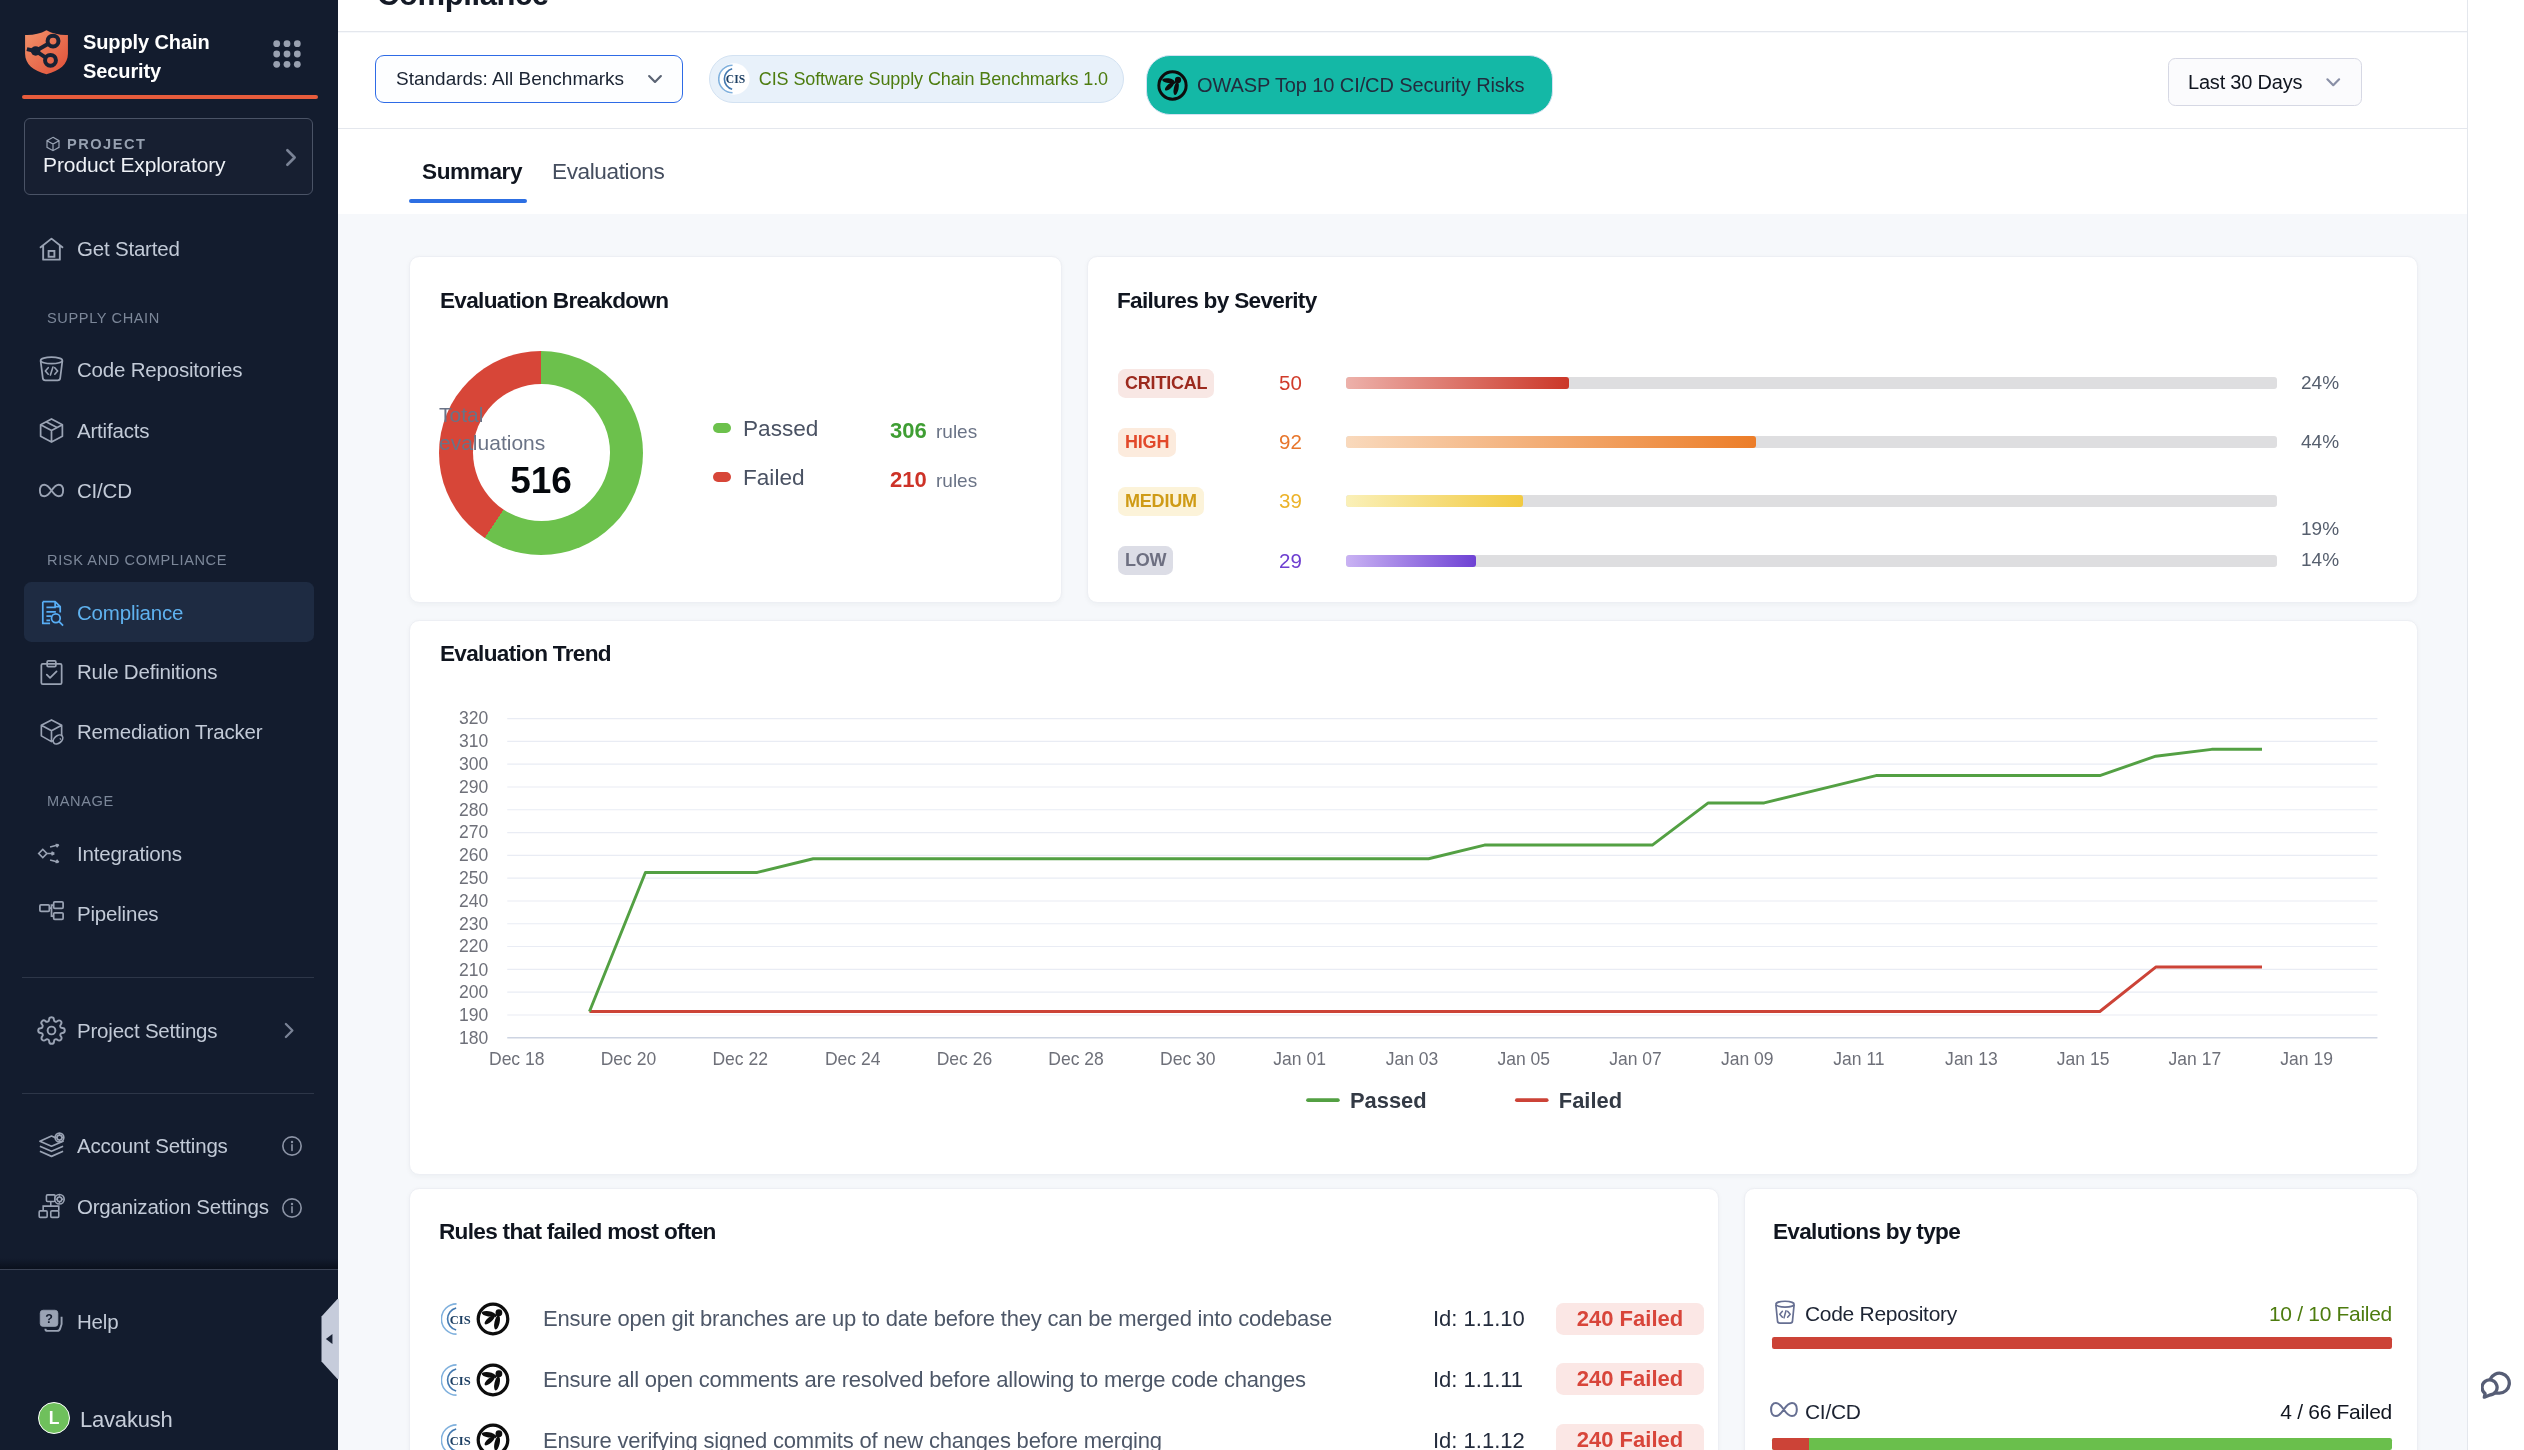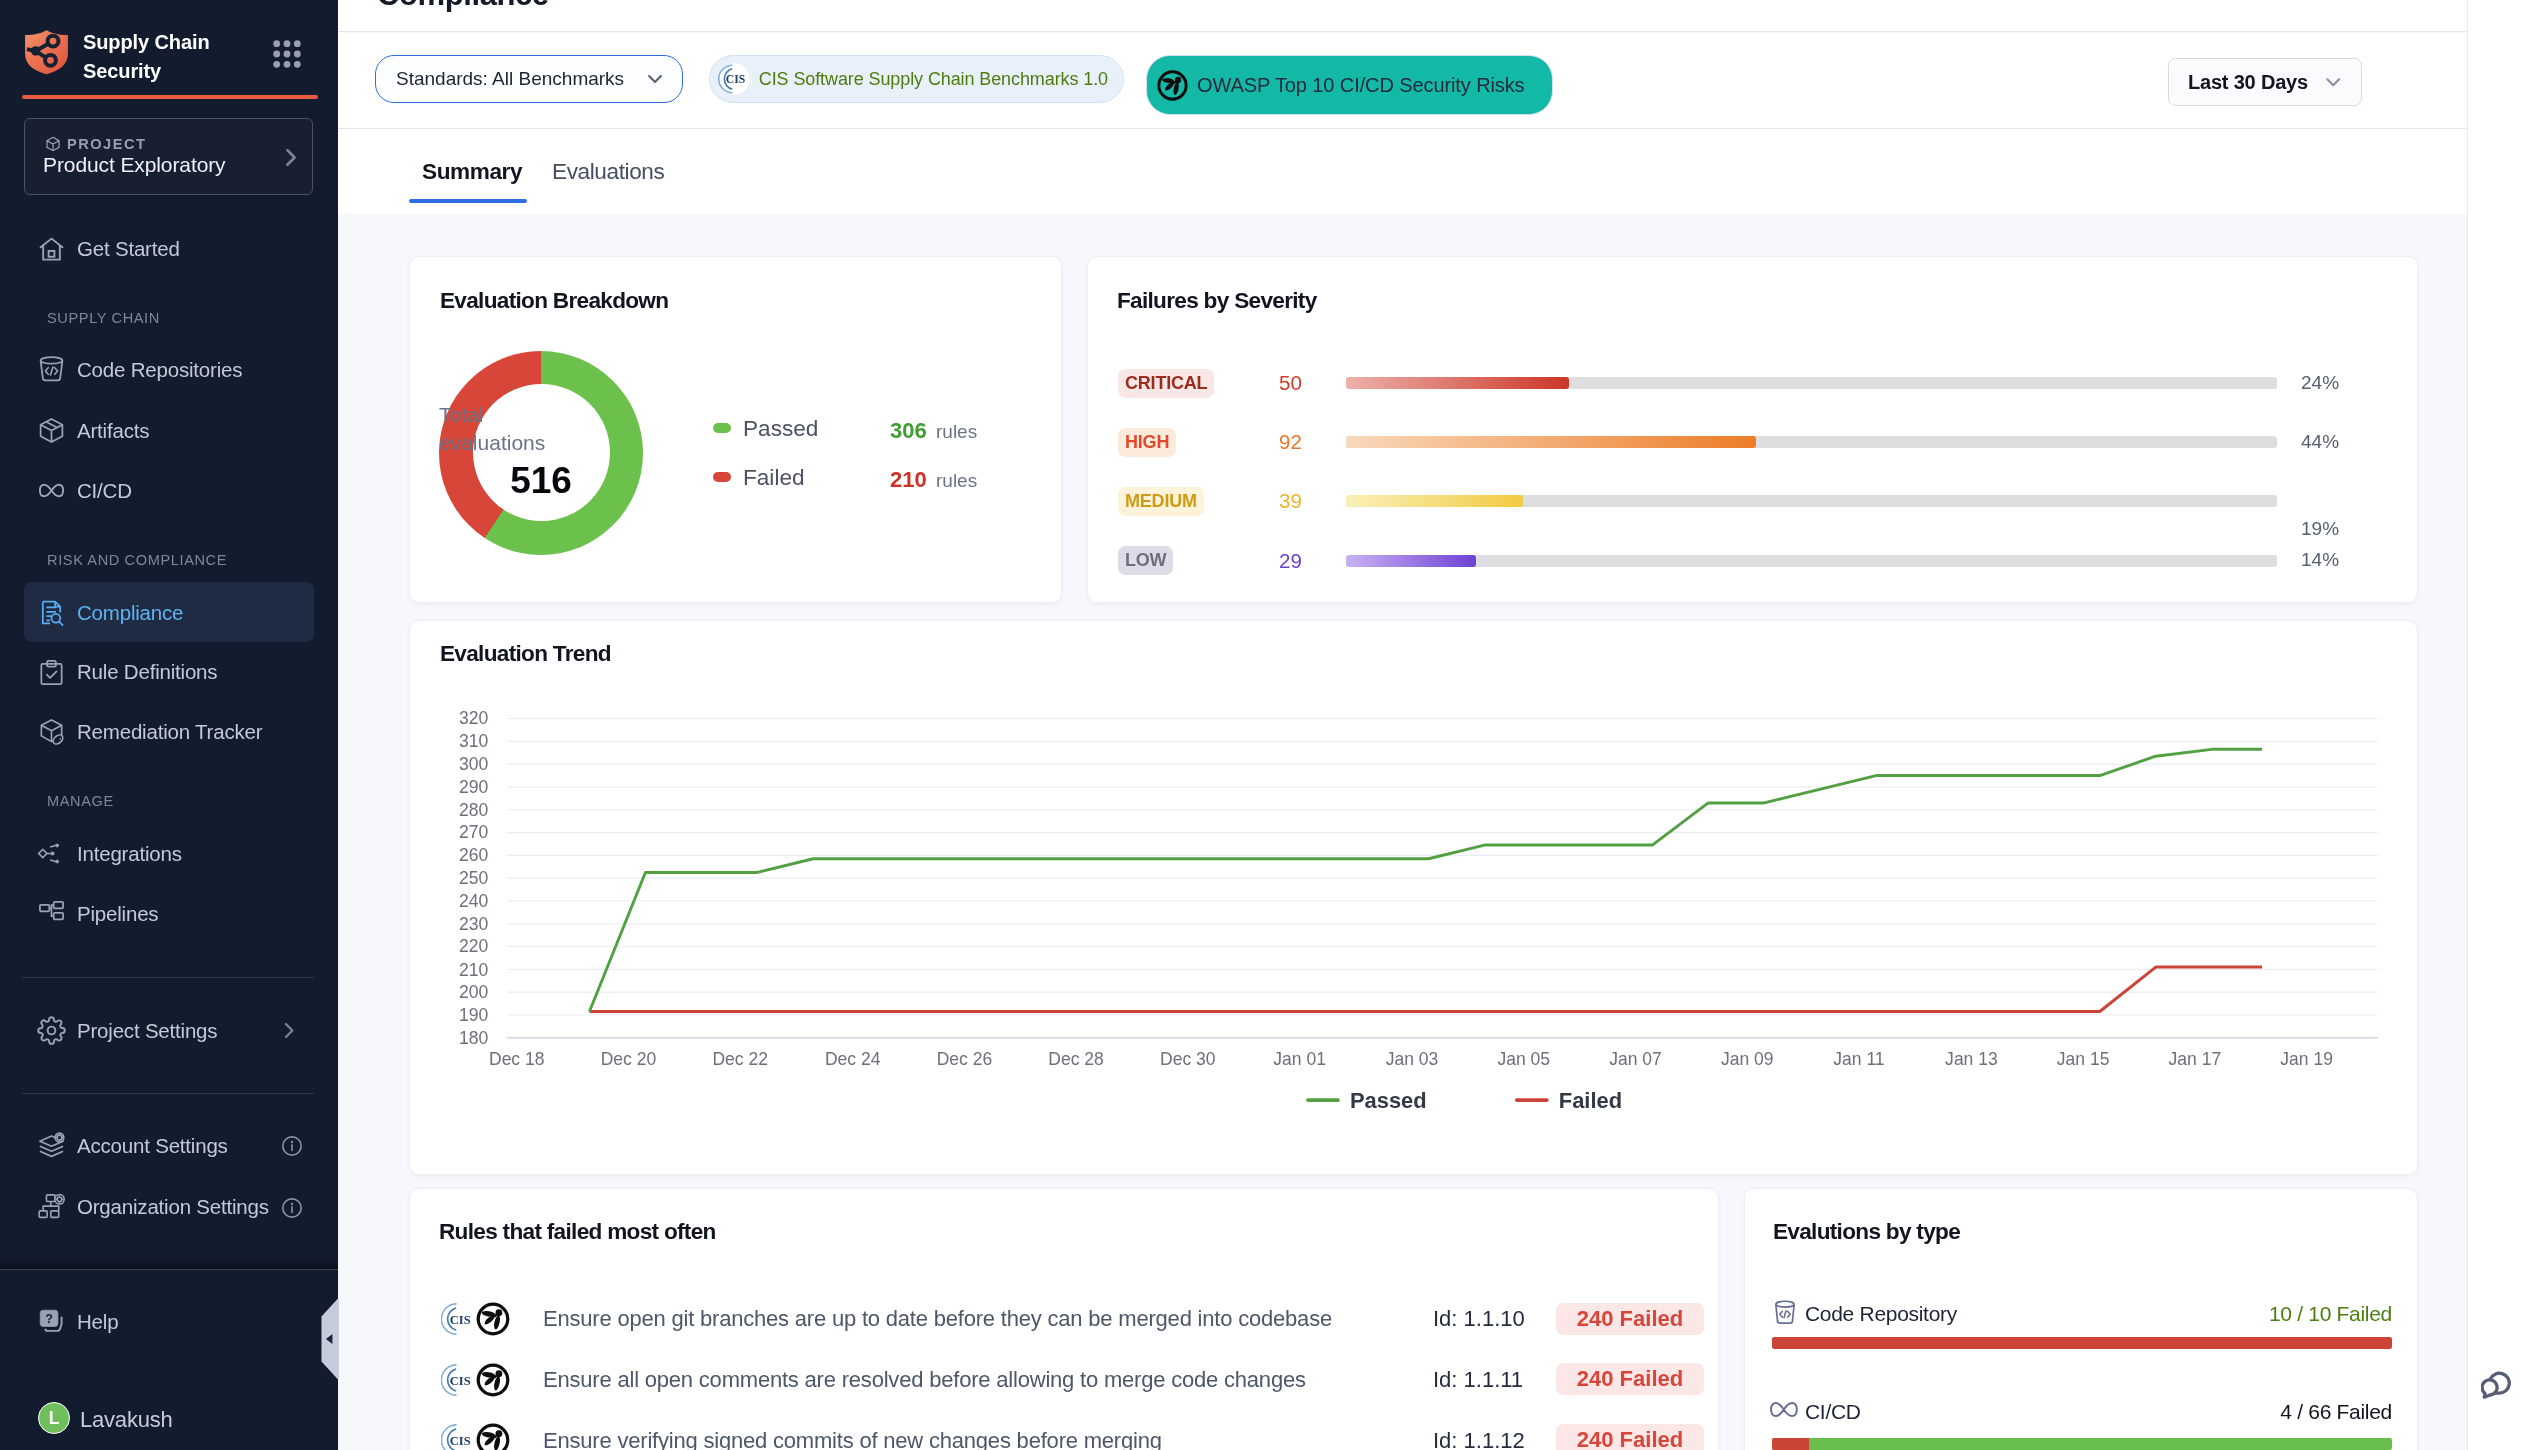--- a/index.html
+++ b/index.html
@@ -22,21 +22,21 @@
 </style>
 </head>
 <body>
 
 <div class="abs" style="left:338px; top:0; width:2129px; height:32px; background:#fff; border-bottom:0.7px solid #e4e7ed; overflow:hidden;">
   <div class="abs" style="left:39px; top:-22.6px; font-size:31px; font-weight:bold; letter-spacing:-0.4px; color:#141a26;">Compliance</div>
 </div>
 <div class="abs" style="left:338px; top:33px; width:2129px; height:96px; background:#fff; border-bottom:0.7px solid #e4e7ed;"></div>
 <div class="abs" style="left:338px; top:129px; width:2129px; height:85px; background:#fff;"></div>
 
-<div class="abs" style="left:375px; top:55px; width:308px; height:48px; border:1.5px solid #2e6be6; border-radius:19px; background:#fdfeff; display:flex; align-items:center;">
+<div class="abs" style="left:375px; top:55px; width:308px; height:48px; border:1.5px solid #2e6be6; border-radius:9px; background:#fdfeff; display:flex; align-items:center;">
   <span style="font-size:19px; color:#1b2433; margin-left:20px; white-space:nowrap;">Standards: All Benchmarks</span>
   <svg style="position:absolute; right:16px;" width="22" height="22" viewBox="0 0 30 30">
       <path d="M7 11 L15 19 L23 11" fill="none" stroke="#5b6474" stroke-width="3" stroke-linecap="round" stroke-linejoin="round"></path>
     </svg>
 </div>
 <div class="abs" style="left:709px; top:55px; width:415px; height:48px; background:#e8f1fa; border:0.7px solid #d3e2f2; border-radius:24px; display:flex; align-items:center;">
   <svg style="margin-left:8px;" width="32" height="32" viewBox="0 0 44 44">
     <circle cx="22" cy="22" r="21.5" fill="#ffffff"></circle>
     <path d="M 20 3 A 19 19 0 0 0 20 41" fill="none" stroke="#7fb0dd" stroke-width="2.2"></path>
     <path d="M 19.5 8 A 14.5 14.5 0 0 0 19.5 36" fill="none" stroke="#4379b0" stroke-width="2.2"></path>
@@ -49,21 +49,21 @@
     <circle cx="21" cy="21" r="18.5" fill="none" stroke="#0d0d0d" stroke-width="4"></circle>
     <ellipse cx="15.5" cy="14.5" rx="8.5" ry="3.2" fill="#0d0d0d" transform="rotate(8 15.5 14.5)"></ellipse>
     <ellipse cx="17" cy="22" rx="8" ry="3" fill="#0d0d0d" transform="rotate(-42 17 22)"></ellipse>
     <ellipse cx="26" cy="25" rx="9" ry="3.2" fill="#0d0d0d" transform="rotate(-78 26 25)"></ellipse>
     <circle cx="28.5" cy="13.5" r="4.2" fill="#0d0d0d"></circle>
     <path d="M 23 18 L 29 12" stroke="#0d0d0d" stroke-width="2.5"></path>
   </svg>
   <span style="font-size:20px; color:#222c3e; margin-left:8.8px; white-space:nowrap; letter-spacing:-0.1px;">OWASP Top 10 CI/CD Security Risks</span>
 </div>
 <div class="abs" style="left:2168px; top:58px; width:194px; height:48px; border:0.7px solid #d6d8e4; border-radius:7.3px; background:#fbfbfd; display:flex; align-items:center;">
-  <span style="font-size:20px; font-weight:bold; color:#10151f; margin-left:19px; white-space:nowrap; letter-spacing:-0.2px;">Last 30 Days</span>
+  <span style="font-size:20px; font-weight:normal; color:#10151f; margin-left:19px; white-space:nowrap; letter-spacing:-0.2px;">Last 30 Days</span>
   <svg style="position:absolute; right:17.5px;" width="20.5" height="20.5" viewBox="0 0 28 28">
       <path d="M6 10 L14 18 L22 10" fill="none" stroke="#898fa6" stroke-width="3" stroke-linecap="round" stroke-linejoin="round"></path>
     </svg>
 </div>
 
 <div class="abs" style="left:422px; top:159px; font-size:22.6px; letter-spacing:-0.4px; font-weight:bold; color:#10151f;">Summary</div>
 <div class="abs" style="left:409px; top:199px; width:118px; height:4.4px; border-radius:2.2px; background:#2d6fe3;"></div>
 <div class="abs" style="left:552px; top:159px; font-size:22.6px; letter-spacing:-0.4px; color:#454e5f;">Evaluations</div>
 
 <div class="abs" style="left:2467px; top:0; width:58px; height:1451px; background:#fff; border-left:0.7px solid #e4e7ed;"></div>

